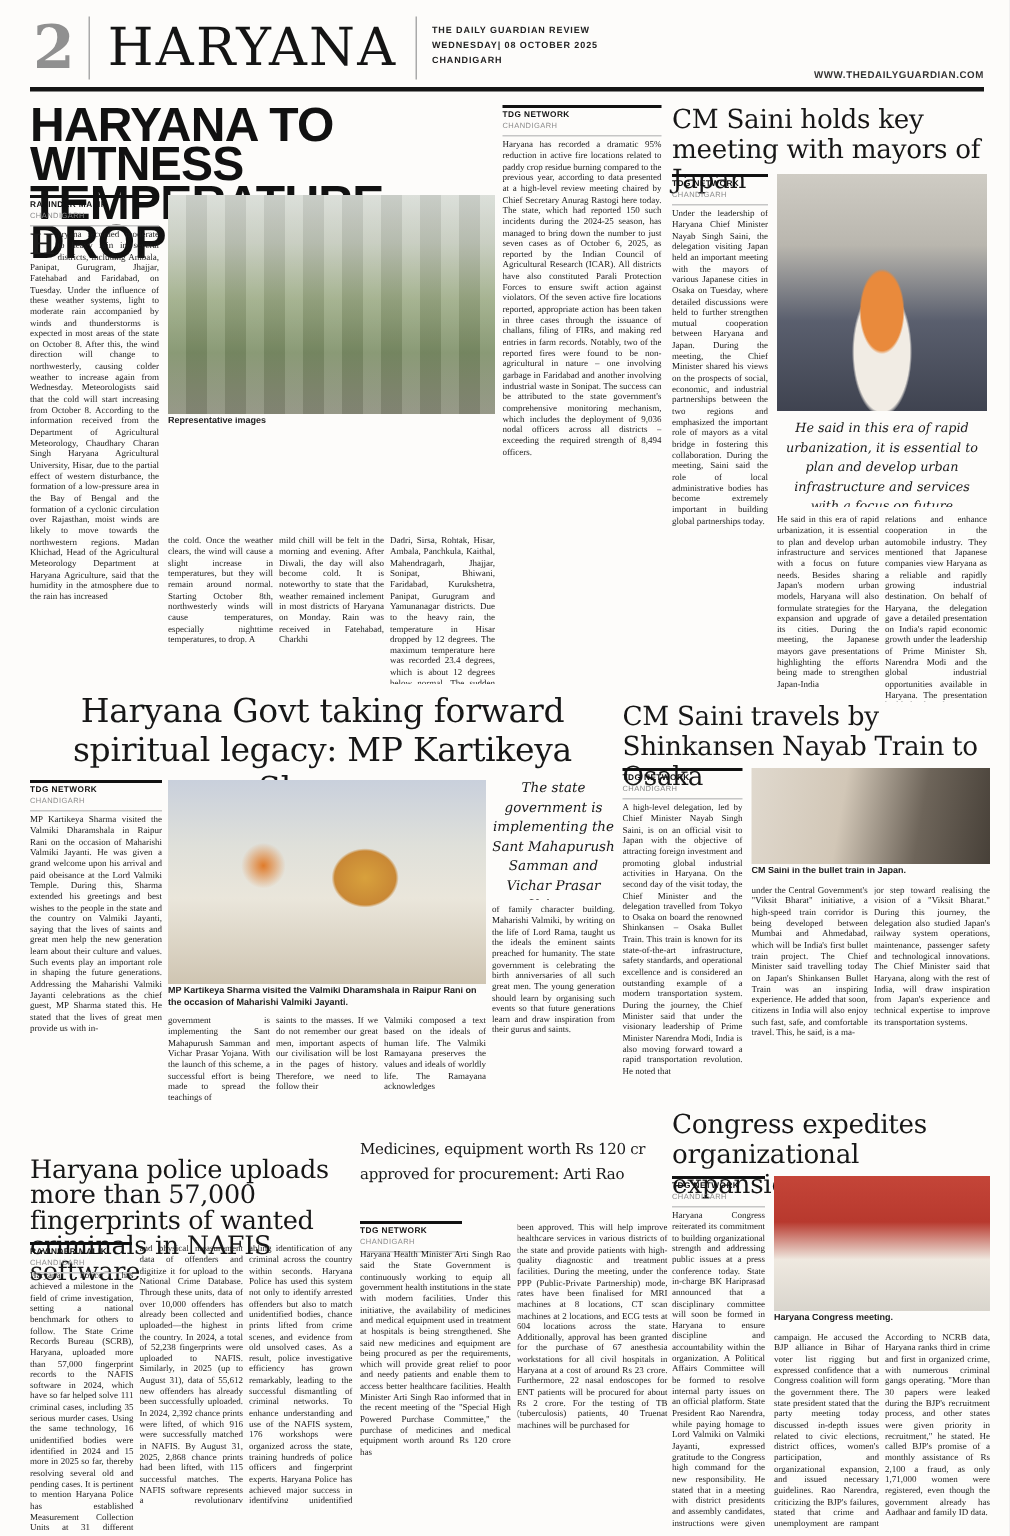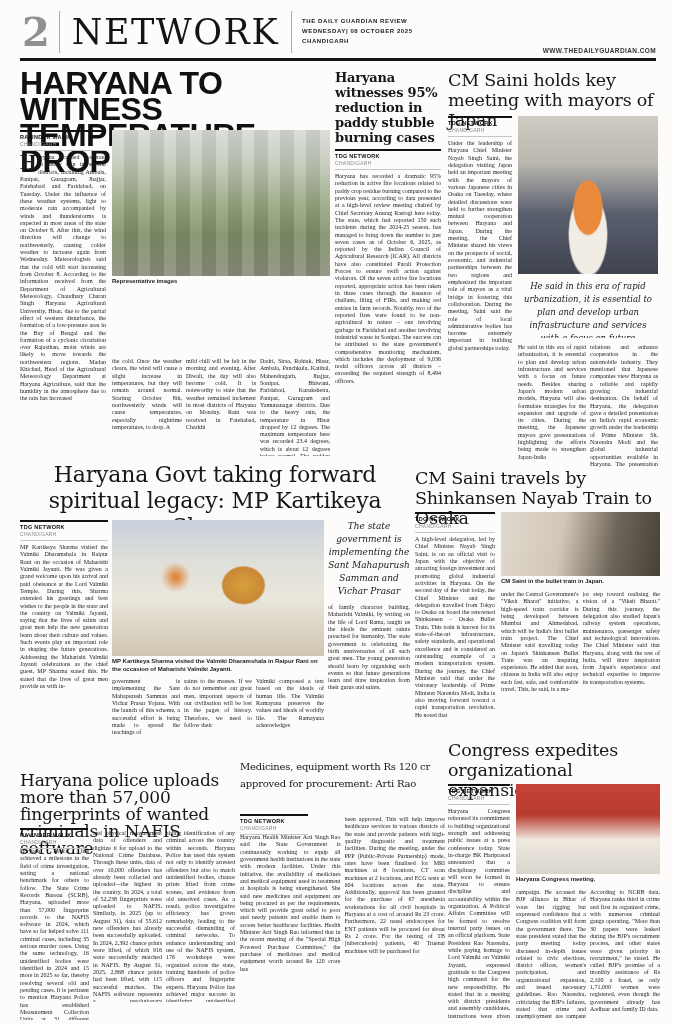--- a/index.html
+++ b/index.html
@@ -48,21 +48,21 @@
     linear-gradient(180deg,#c44538 0%,#b8392e 34%,#efe9e0 62%,#d9d5cd 100%);}
 </style>
 </head>
 <body>
 
 <div class="page">
 
   <div id="masthead">
     <div class="pageno">2</div>
     <div class="mvr"></div>
-    <div class="mast-title">NETWORK</div>
+    <div class="mast-title">HARYANA</div>
     <div class="mvr"></div>
     <div class="mast-info">
       <div>THE DAILY GUARDIAN REVIEW</div>
       <div>WEDNESDAY| 08 OCTOBER 2025</div>
       <div>CHANDIGARH</div>
     </div>
     <div class="mast-web">WWW.THEDAILYGUARDIAN.COM</div>
   </div>
 
   <div class="art" id="a-weather" style="left:20px;top:70px;width:310px;height:386px;">
@@ -77,21 +77,20 @@
     <div class="ph" id="ph-weather" style="left:92px;top:60px;width:218px;height:146px;"></div>
     <div class="cap" style="position:absolute;left:92px;top:208px;width:218px;height:9px;">Representative images</div>
     <div class="colrow" style="left:92px;top:288px;width:218px;height:98px;">
       <div class="bt">the cold. Once the weather clears, the wind will cause a slight increase in temperatures, but they will remain around normal. Starting October 8th, northwesterly winds will cause temperatures, especially nighttime temperatures, to drop. A</div>
       <div class="bt">mild chill will be felt in the morning and evening. After Diwali, the day will also become cold. It is noteworthy to state that the weather remained inclement in most districts of Haryana on Monday. Rain was received in Fatehabad, Charkhi</div>
       <div class="bt">Dadri, Sirsa, Rohtak, Hisar, Ambala, Panchkula, Kaithal, Mahendragarh, Jhajjar, Sonipat, Bhiwani, Faridabad, Kurukshetra, Panipat, Gurugram and Yamunanagar districts. Due to the heavy rain, the temperature in Hisar dropped by 12 degrees. The maximum temperature here was recorded 23.4 degrees, which is about 12 degrees below normal. The sudden drop in temperature left people feeling cold.</div>
     </div>
   </div>
 
   <div class="art" id="a-stubble" style="left:335px;top:70px;width:106px;height:400px;">
-    <div class="hl-serif" style="font-size:13px;line-height:15px;font-weight:700;margin-bottom:4px;">Haryana witnesses 95% reduction in paddy stubble burning cases</div>
     <div class="by">
       <span class="byn">TDG NETWORK</span>
       <span class="byd">CHANDIGARH</span>
     </div>
     <div class="bt" style="height:308px;">Haryana has recorded a dramatic 95% reduction in active fire locations related to paddy crop residue burning compared to the previous year, according to data presented at a high-level review meeting chaired by Chief Secretary Anurag Rastogi here today. The state, which had reported 150 such incidents during the 2024-25 season, has managed to bring down the number to just seven cases as of October 6, 2025, as reported by the Indian Council of Agricultural Research (ICAR). All districts have also constituted Parali Protection Forces to ensure swift action against violators. Of the seven active fire locations reported, appropriate action has been taken in three cases through the issuance of challans, filing of FIRs, and making red entries in farm records. Notably, two of the reported fires were found to be non-agricultural in nature – one involving garbage in Faridabad and another involving industrial waste in Sonipat. The success can be attributed to the state government's comprehensive monitoring mechanism, which includes the deployment of 9,036 nodal officers across all districts – exceeding the required strength of 8,494 officers.</div>
   </div>
 
   <div class="art" id="a-mayors" style="left:448px;top:70px;width:210px;height:398px;">
     <div class="hl-serif" style="font-size:17.5px;line-height:20px;">CM Saini holds key meeting with mayors of Japan</div>
     <div style="position:absolute;left:0;top:46px;width:64px;height:352px;">

